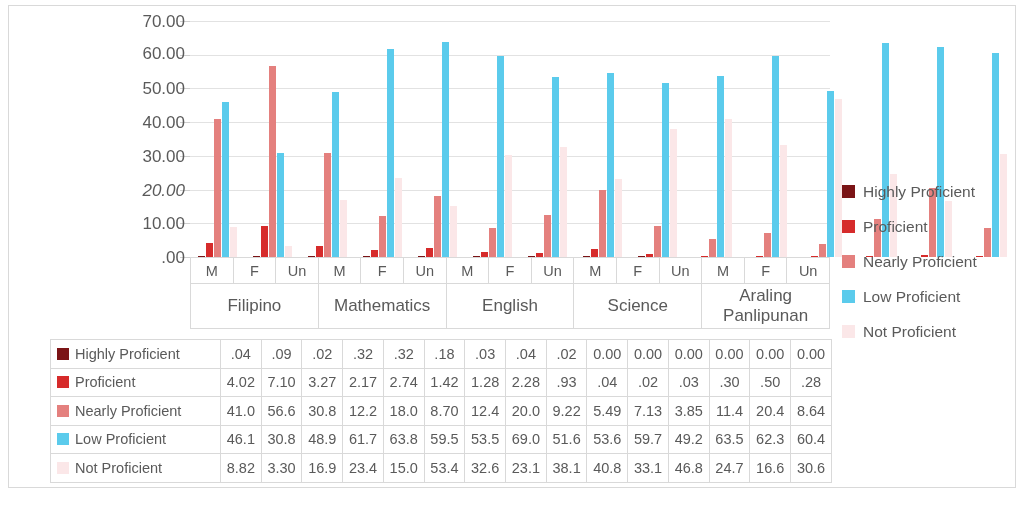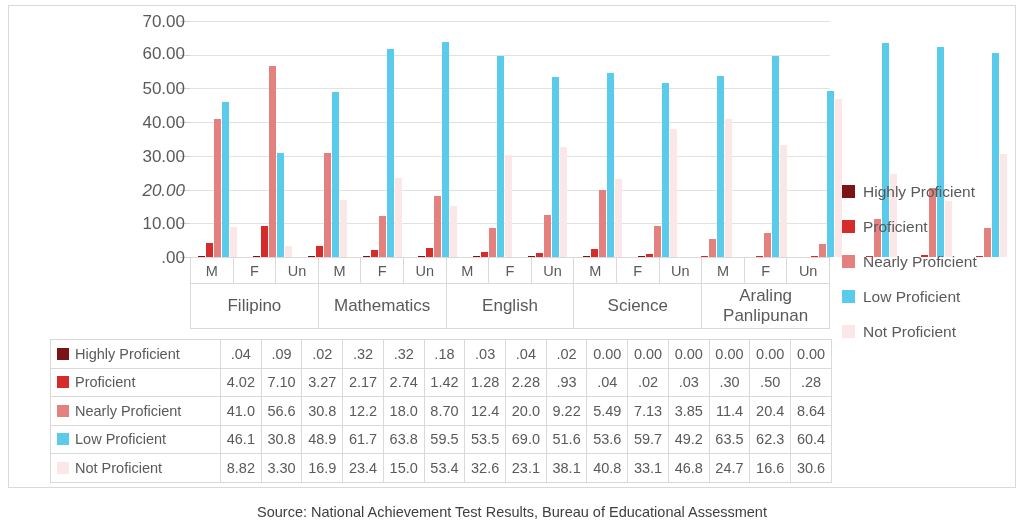--- a/index.html
+++ b/index.html
@@ -534,15 +534,14 @@
             <td>46.8</td>
             <td>24.7</td>
             <td>16.6</td>
             <td>30.6</td>
           </tr>
         </tbody>
     </table>
 
   </div>
 
-  <div class="caption">Source: National Achievement Test Results, Bureau of Educational Assessment</div>
 
 </div>
 
 </body></html>

